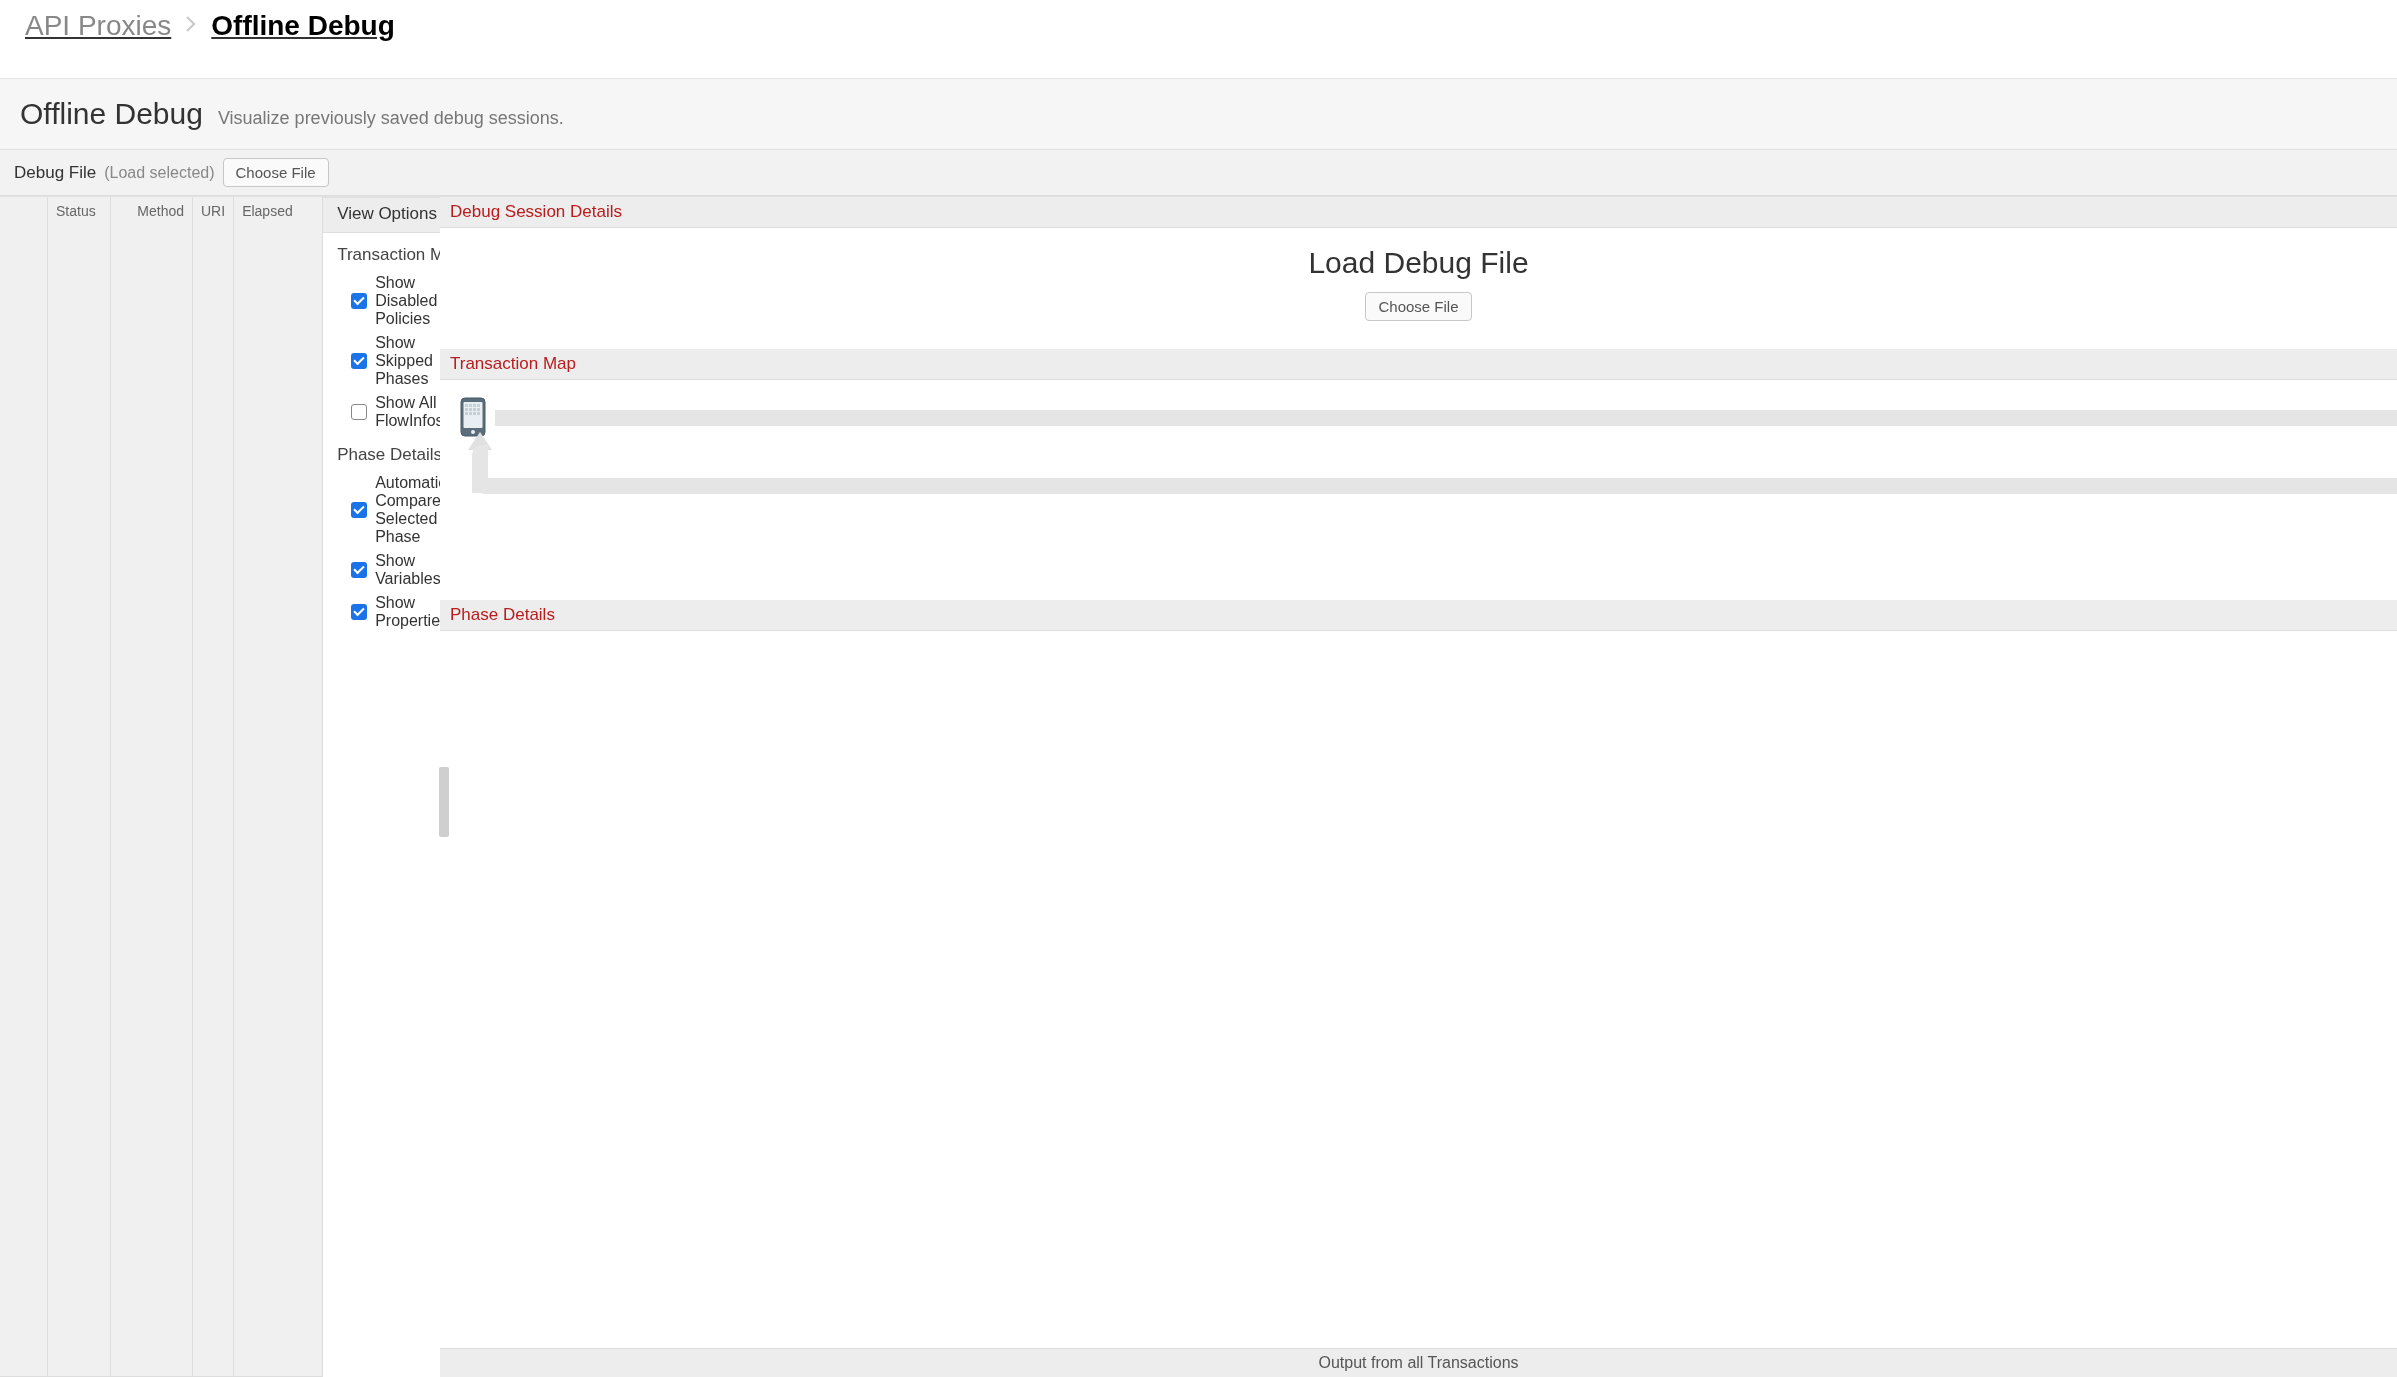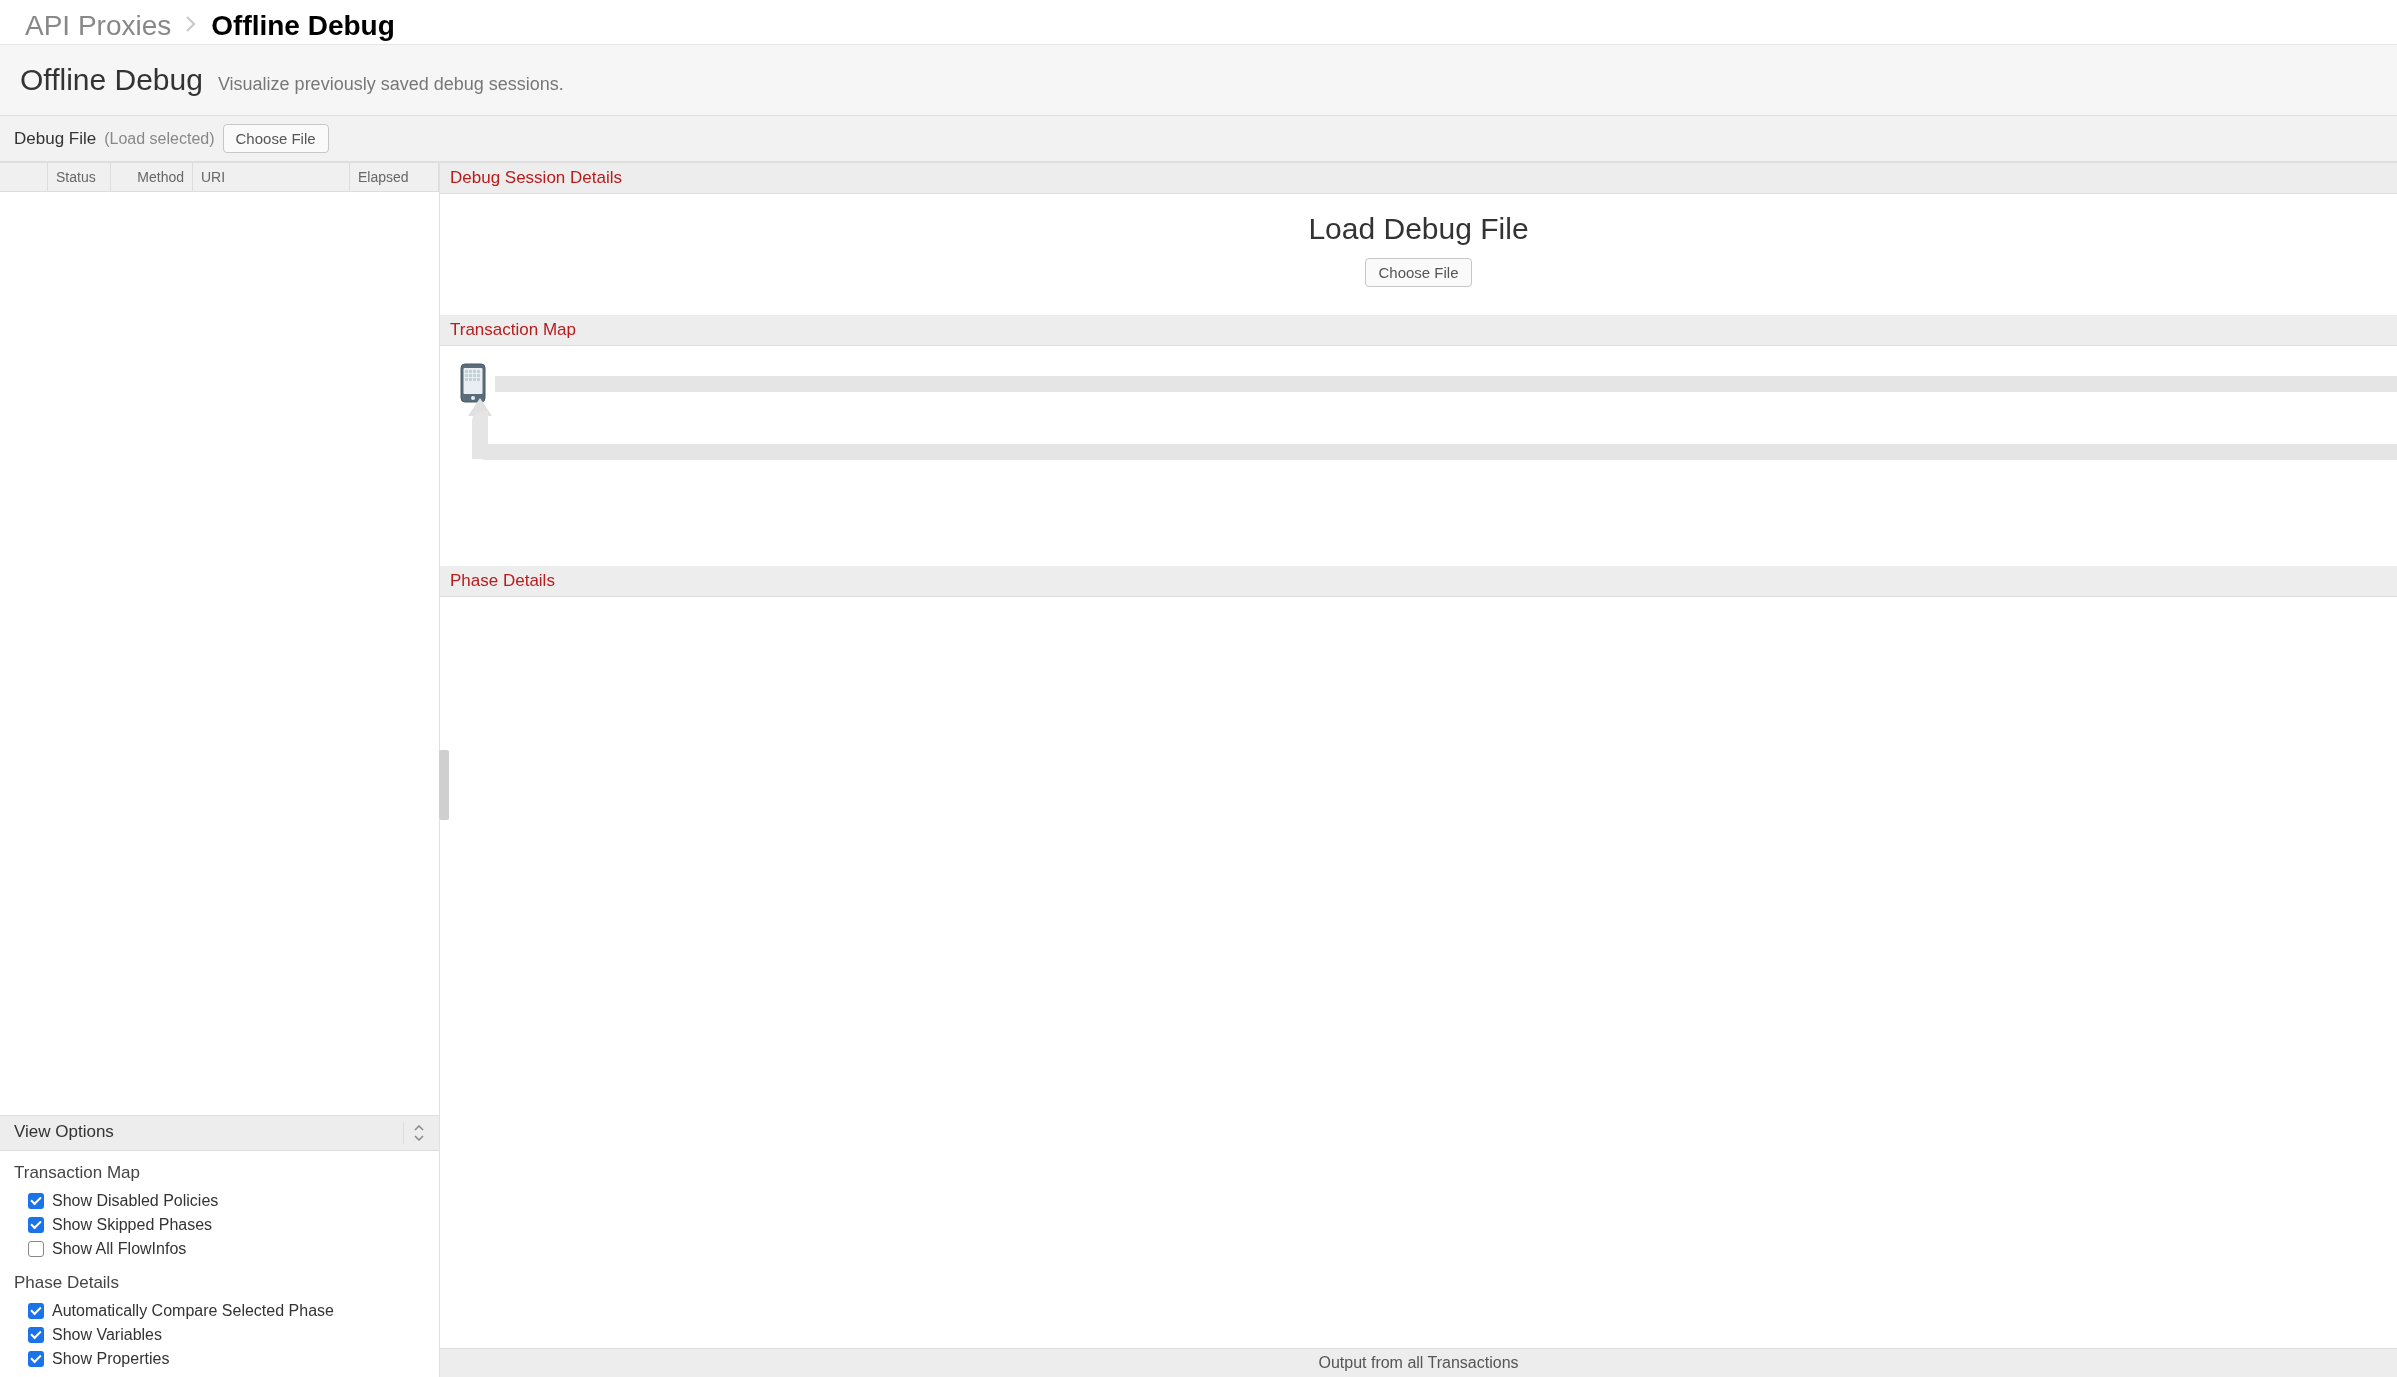--- a/index.html
+++ b/index.html
@@ -7,25 +7,26 @@
       font-family: -apple-system, BlinkMacSystemFont, "Segoe UI", Helvetica, Arial, sans-serif;
       font-size: 14px;
       color: #333;
       background: #fff;
       overflow: hidden;
     }
     .container { width: 100%; height: 100vh; display: flex; flex-direction: column; }
 
     
     .breadcrumb {
-      padding: 10px 25px 2px 25px;
+      padding: 10px 25px 36px 25px;
       display: flex;
       align-items: center;
       gap: 14px;
       border-bottom: 1px solid #e6e6e6;
+      text-decoration: underline;
     }
     .breadcrumb-link { color: #888; font-size: 28px; font-weight: 400; }
     .breadcrumb-sep { color: #c0c0c0; font-size: 22px; }
     .breadcrumb-current { color: #000; font-size: 28px; font-weight: 700; }
 
     
     .page-header {
       padding: 18px 20px;
       background: #f6f6f6;
       border-bottom: 1px solid #e0e0e0;
@@ -57,21 +58,21 @@
       cursor: pointer;
     }
 
     
     .main-body { flex: 1; display: flex; min-height: 0; border-top: 1px solid #e0e0e0; }
 
     
     .left-panel {
       width: 440px;
       display: flex;
-      flex-direction: column;
+      flex-direction: row;
       border-right: 1px solid #e0e0e0;
       min-height: 0;
       background: #fff;
     }
     .table-header { display: flex; background: #f0f0f0; border-bottom: 1px solid #ddd; }
     .table-header .th {
       padding: 6px 8px;
       color: #666;
       font-size: 14px;
       border-right: 1px solid #ddd;

